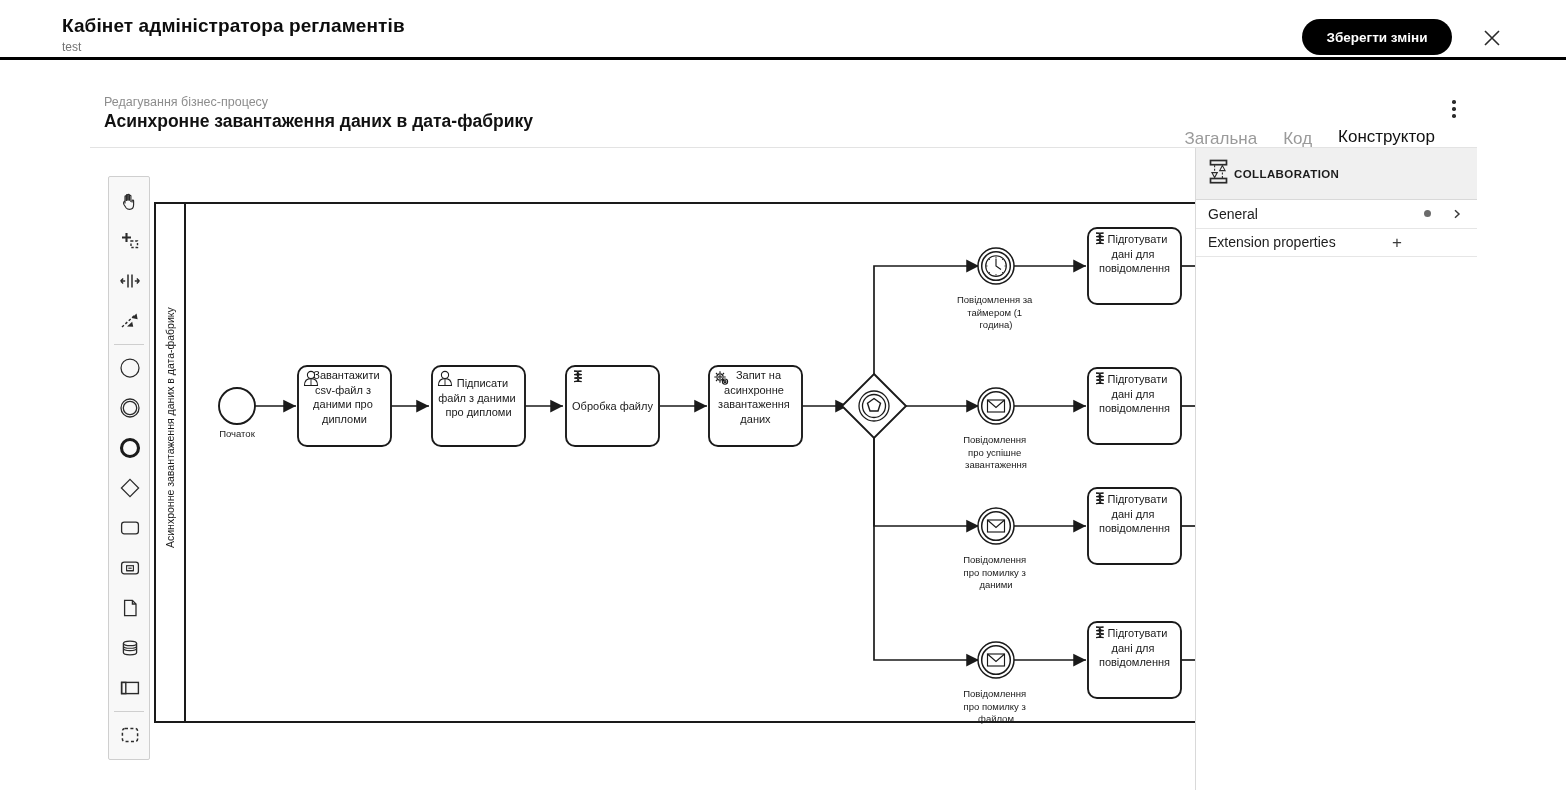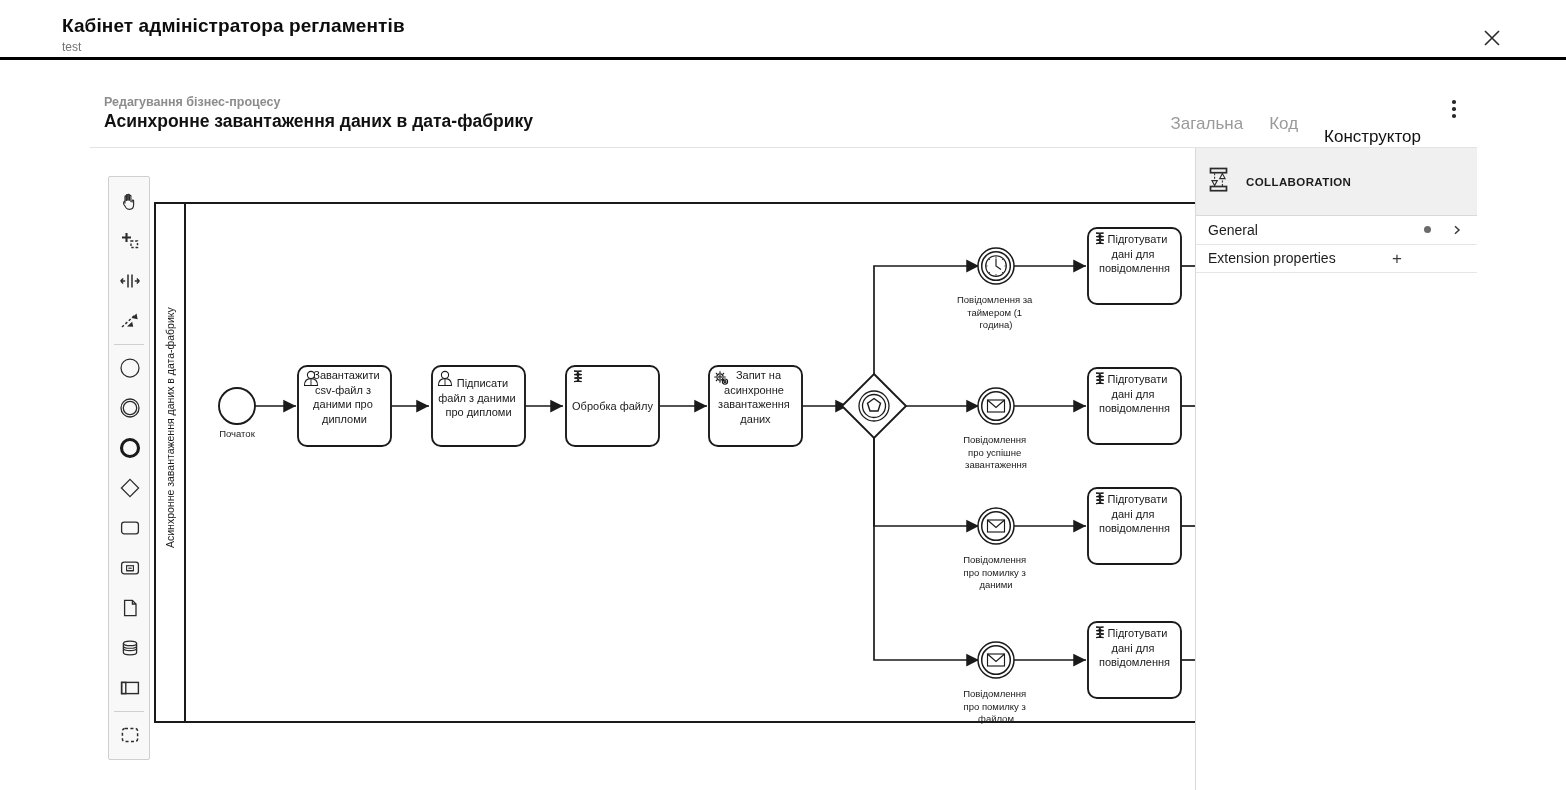--- a/index.html
+++ b/index.html
@@ -43,29 +43,29 @@
   #close-icon svg { display: block; }
 
   
   #subheader {
     position: absolute; left: 90px; top: 78px; width: 1387px; height: 70px;
     background: #ffffff;
     border-bottom: 1px solid #e3e3e3;
   }
   #breadcrumb {
     position: absolute; left: 14px; top: 17px;
-    font-size: 12.5px; color: #8d8d8d; line-height: 15px; font-weight: bold;
+    font-size: 12.5px; color: #8d8d8d; line-height: 15px;
   }
   #page-title {
     position: absolute; left: 14px; top: 32px;
     font-size: 17.5px; font-weight: bold; color: #111111; line-height: 22px;
   }
   #tabs {
-    position: absolute; right: 56px; top: 20px;
-    display: flex; align-items: center; gap: 26px;
+    position: absolute; right: 42px; top: 20px;
+    display: flex; align-items: flex-end; gap: 26px;
   }
   .tab {
     font-size: 17px; color: #9a9a9a; cursor: pointer;
     padding-bottom: 8px; line-height: 21px; white-space: nowrap;
   }
   .tab.active { color: #111111; border-bottom: 2px solid #0f766e; margin-top: 28px; }
   #overflow-menu-icon {
     position: absolute; right: 12px; top: 22px;
     width: 22px; height: 26px; cursor: pointer;
   }
@@ -109,23 +109,23 @@
   }
 
   
   #properties {
     position: absolute; right: 0; top: 0;
     width: 282px; height: 642px;
     background: #ffffff;
     border-left: 1px solid #d9d9d9;
   }
   #prop-header {
-    height: 68px; background: #f0f0f0;
+    height: 52px; background: #f0f0f0;
     border-bottom: 1px solid #d9d9d9;
-    display: flex; align-items: center; padding-left: 12px; gap: 12px;
+    display: flex; align-items: center; padding-left: 12px; 
   }
   #prop-header-label {
     font-size: 11.5px; font-weight: bold; color: #1c1c1c;
     letter-spacing: .4px;
   }
   .prop-group {
     height: 28.5px; border-bottom: 1px solid #e6e6e6;
     display: flex; align-items: center; padding: 0 14px 0 12px;
     cursor: pointer; position: relative;
   }
@@ -155,20 +155,21 @@
   }
 </style>
 </head>
 <body>
 
 <div id="appbar">
   <div id="appbar-titles">
     <div id="app-title">Кабінет адміністратора регламентів</div>
     <div id="app-subtitle">test</div>
   </div>
+  <button id="save-button">Зберегти зміни</button>
   <div id="close-icon">
     <svg width="24" height="24" viewBox="0 0 24 24" fill="none" stroke="currentColor" stroke-width="1.6">
       <path d="M5 5 L19 19 M19 5 L5 19"></path>
     </svg>
   </div>
 </div>
 
 <div id="subheader">
   <div id="breadcrumb">Редагування бізнес-процесу</div>
   <div id="page-title">Асинхронне завантаження даних в дата-фабрику</div>

